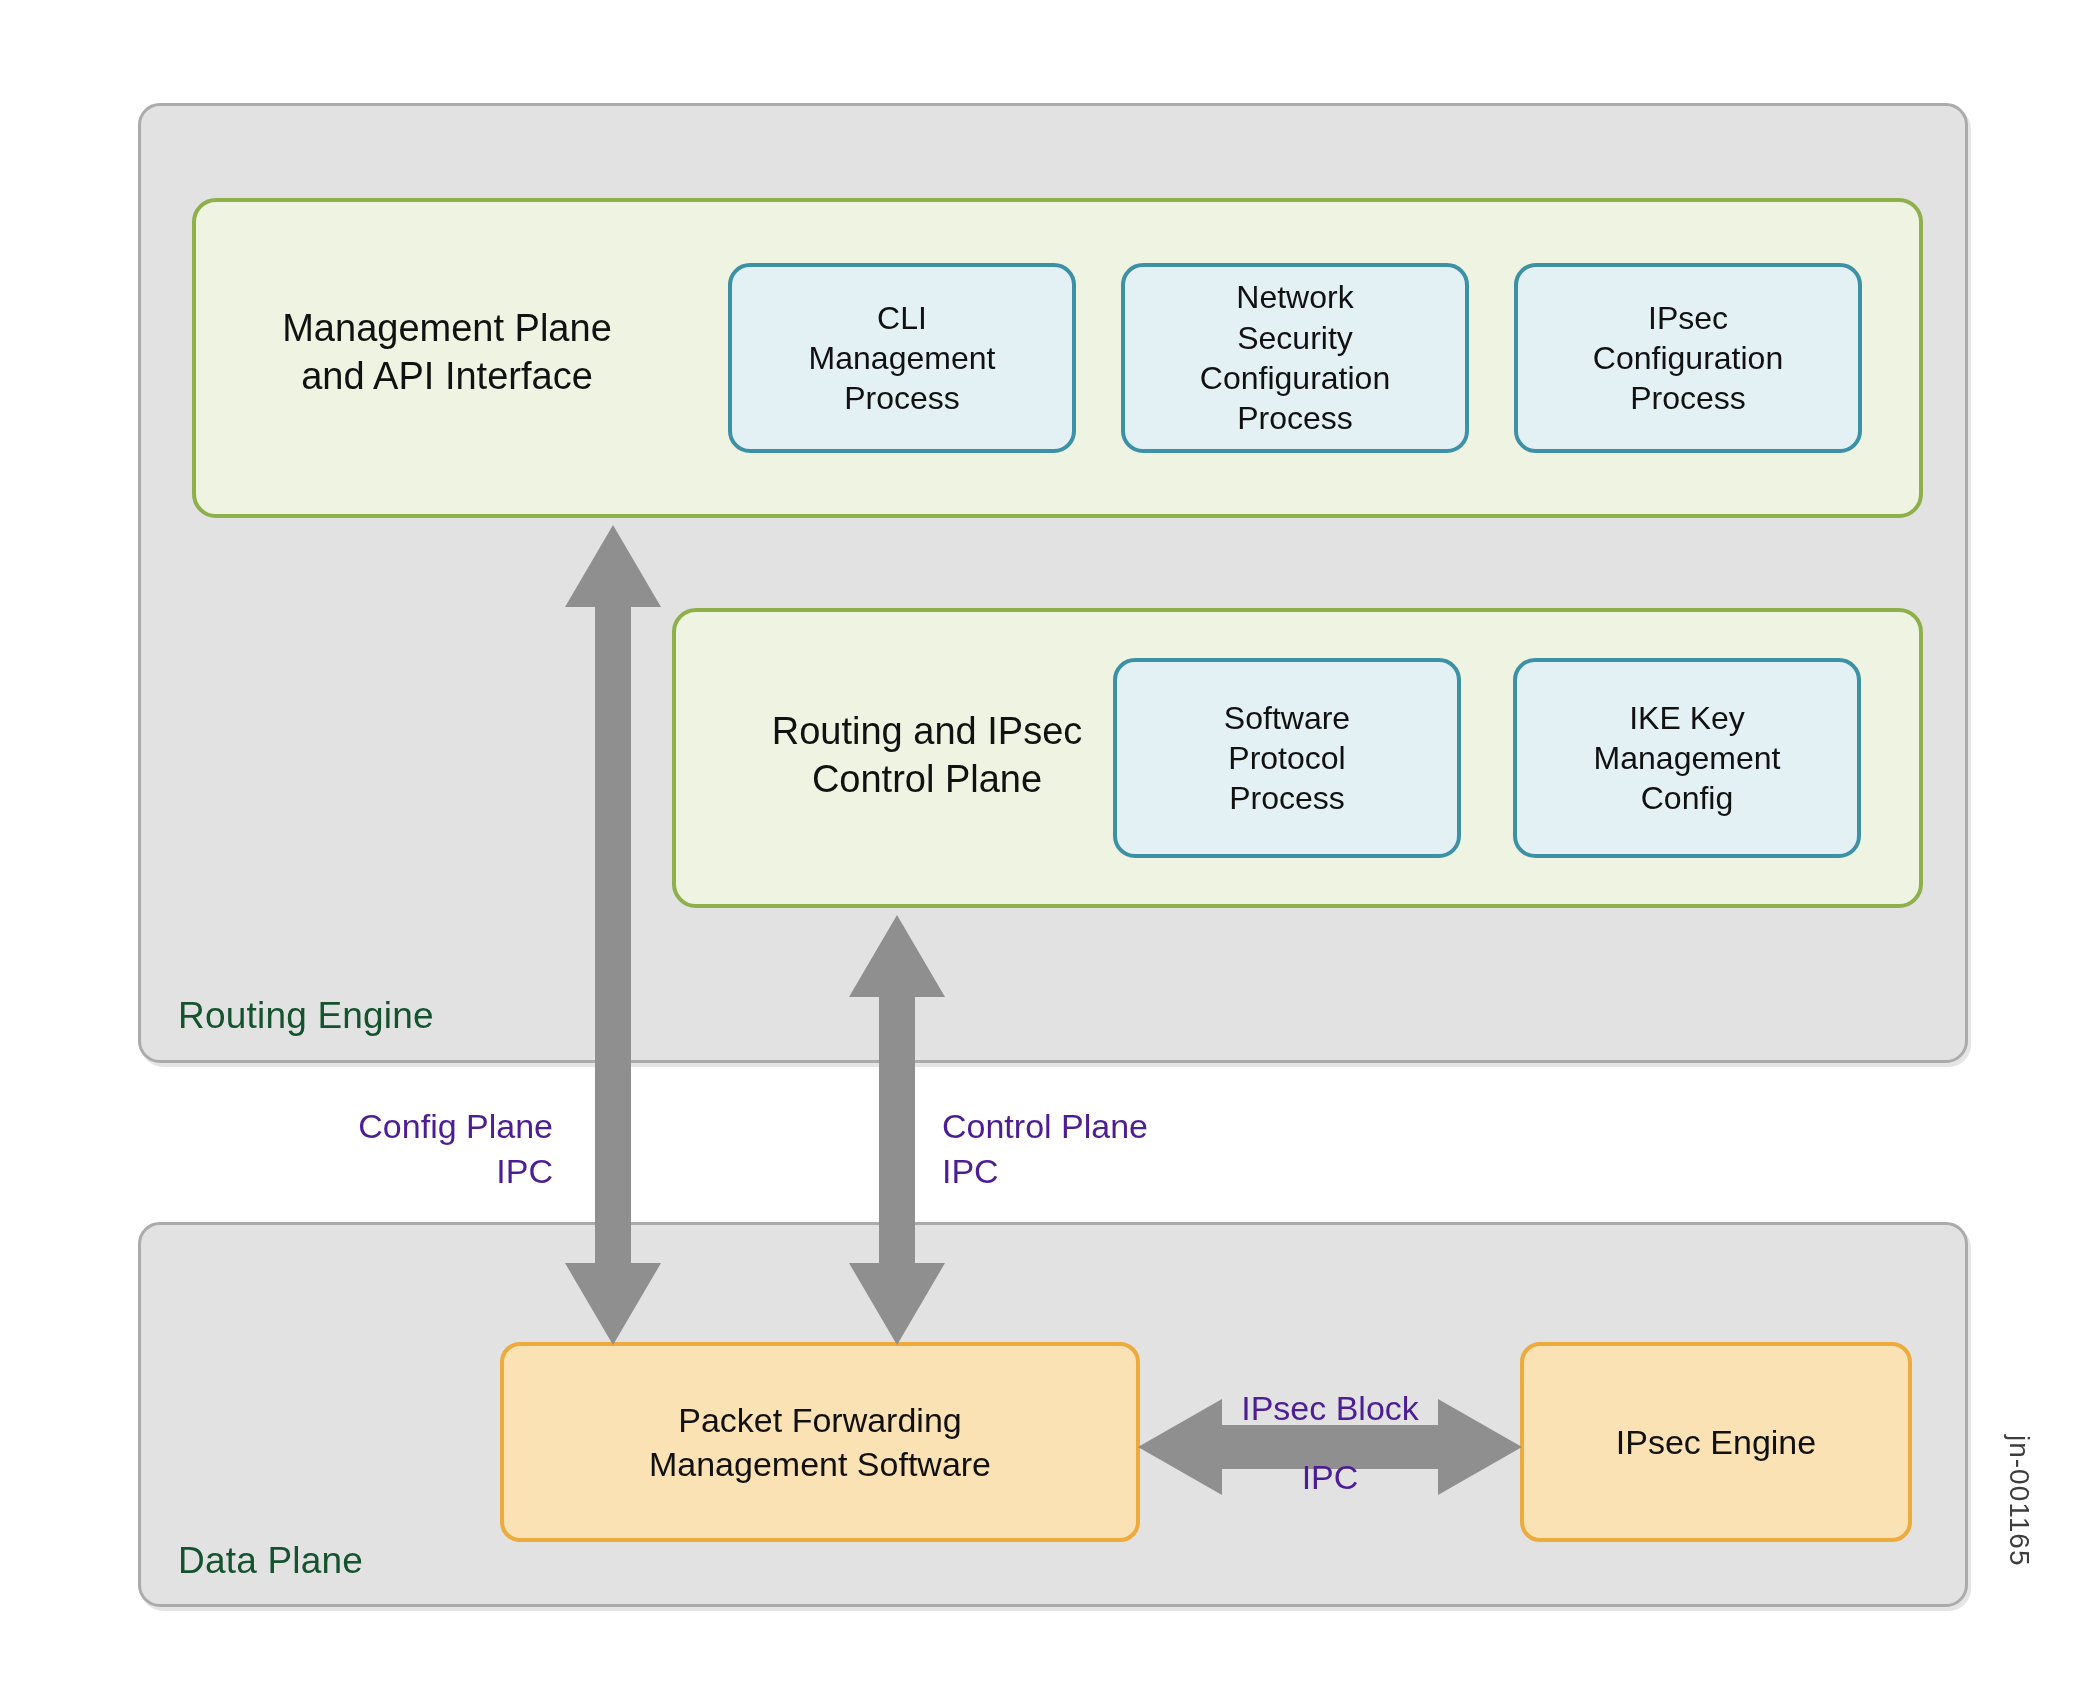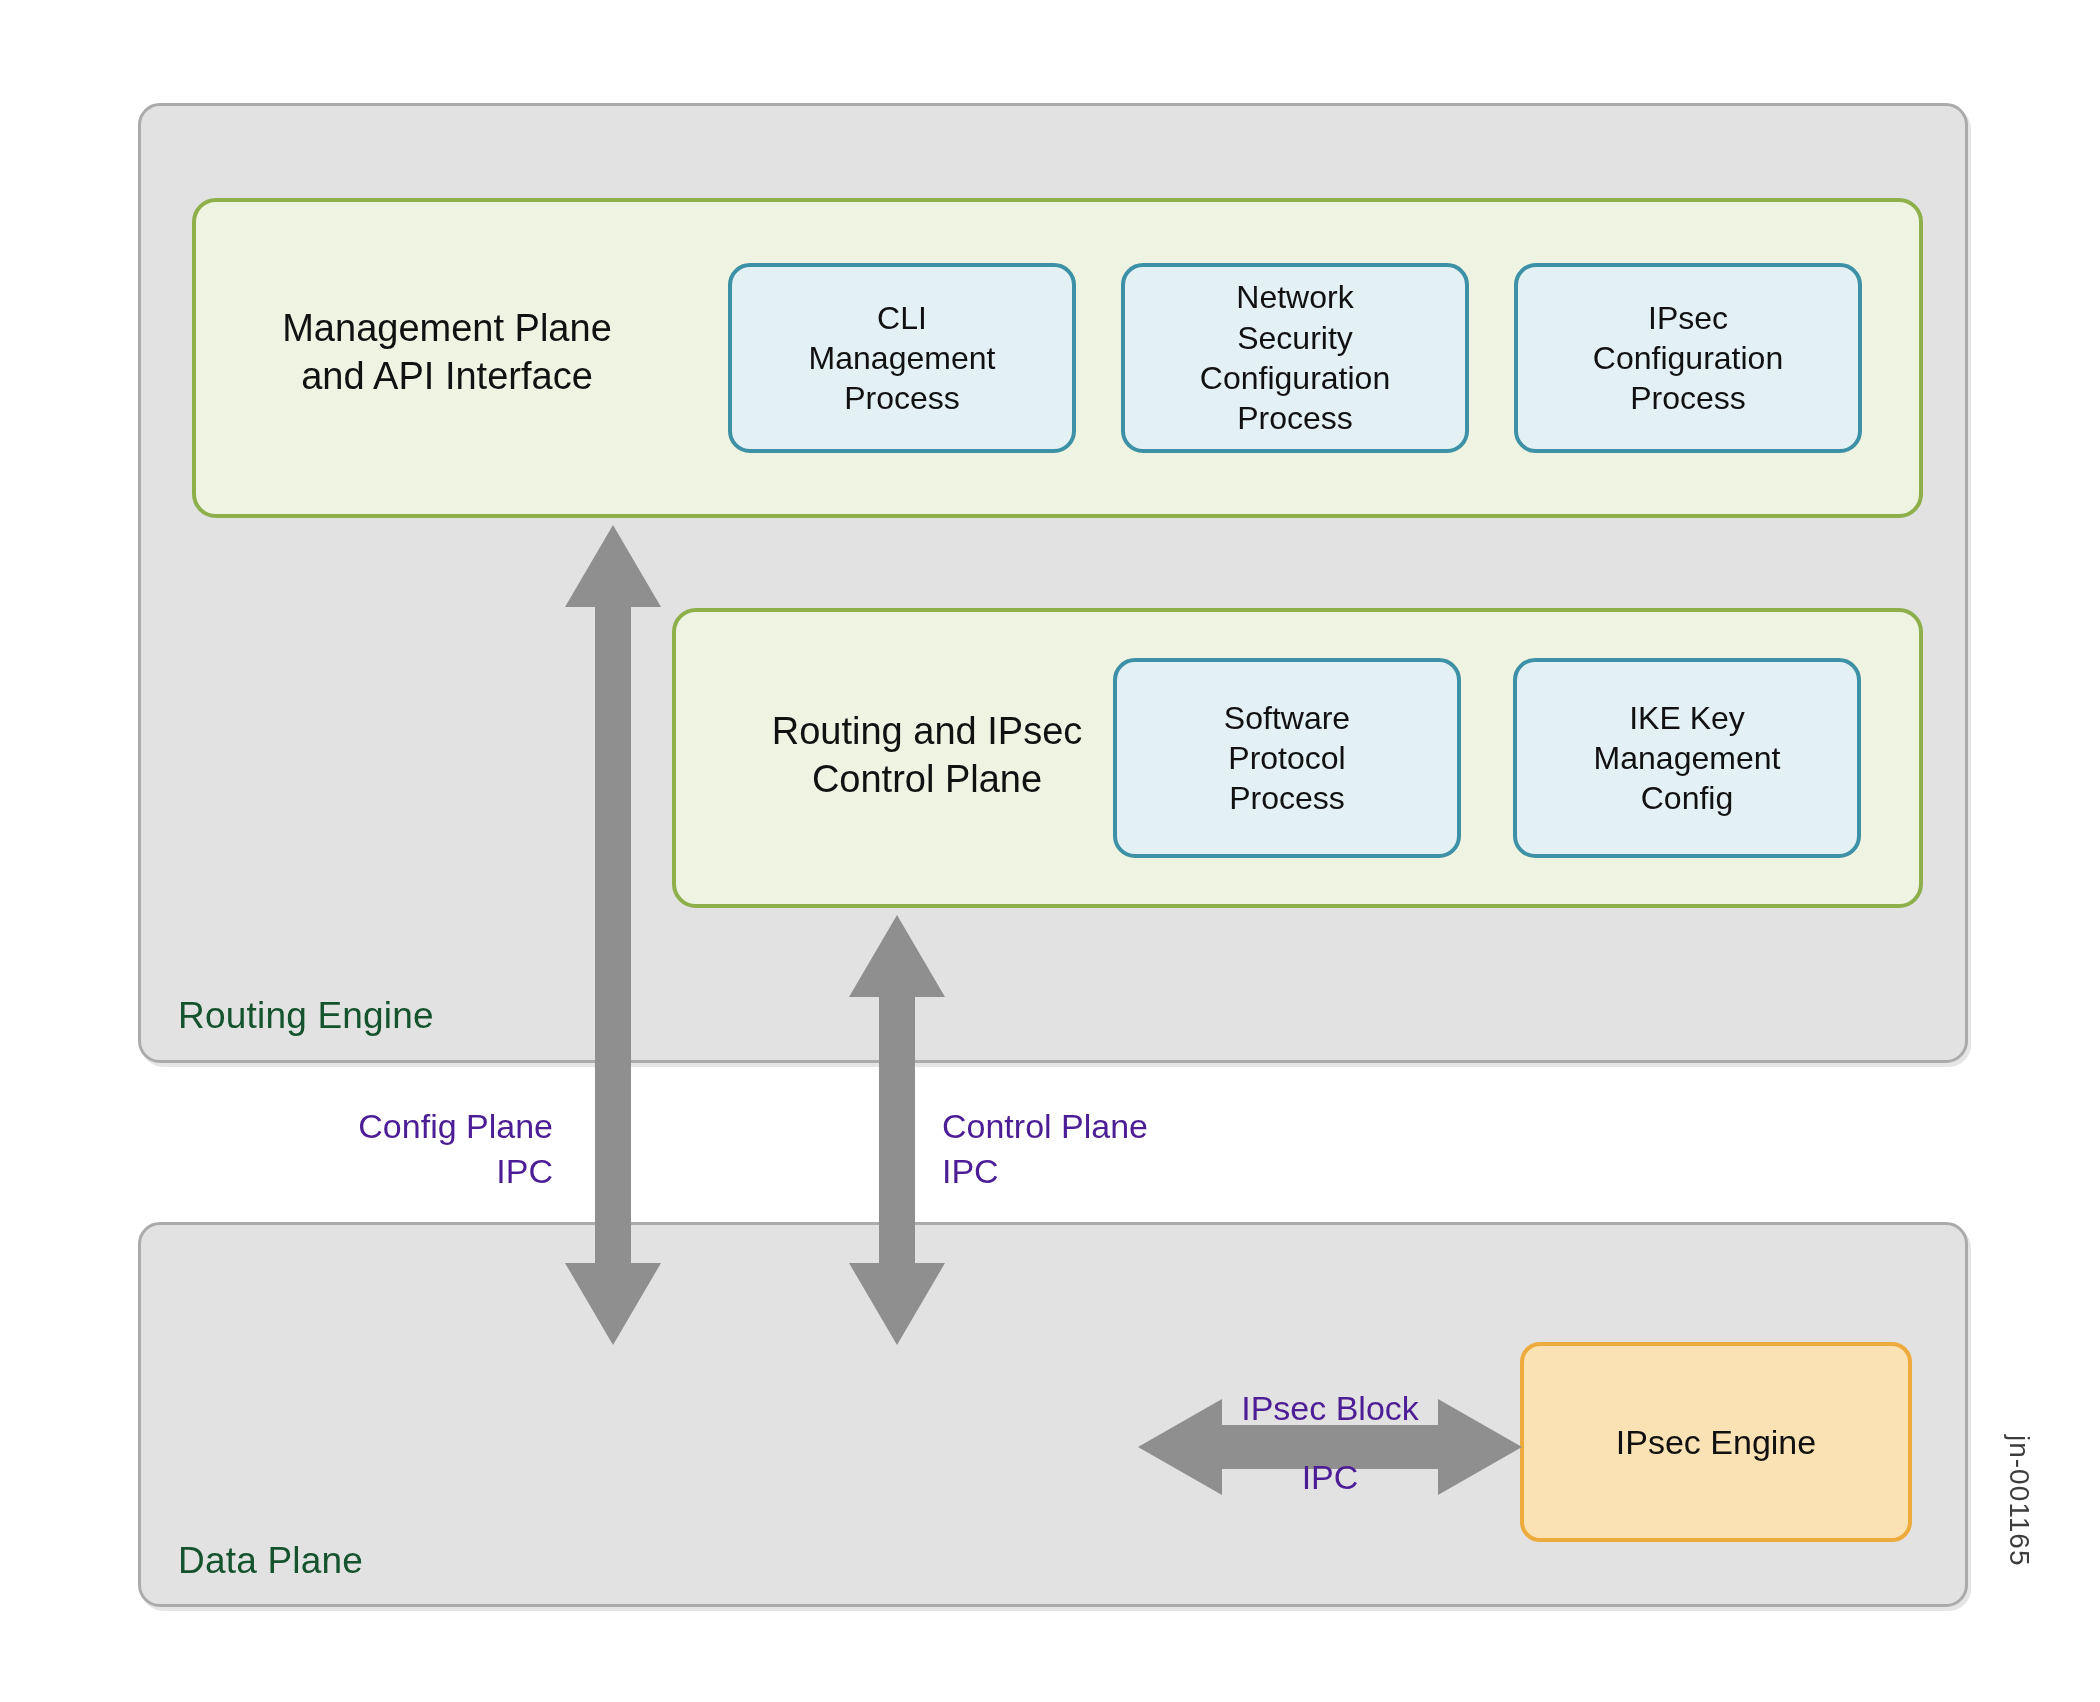--- a/index.html
+++ b/index.html
@@ -168,20 +168,24 @@
   <div class="proc-box" style="left:1513px; top:658px; width:348px; height:200px;">
     <span>IKE Key
 Management
 Config</span>
   </div>
 
   <div class="plane-box" style="left:138px; top:1222px; width:1830px; height:385px;"></div>
 
   <div class="plane-label" style="left:178px; top:1540px;">Data Plane</div>
 
+  <div class="orange-box" style="left:500px; top:1342px; width:640px; height:200px;">
+    <span>Packet Forwarding
+Management Software</span>
+  </div>
 
   <div class="orange-box" style="left:1520px; top:1342px; width:392px; height:200px;">
     <span>IPsec Engine</span>
   </div>
 
   <svg class="arrow-svg" style="left:553px; top:525px; width:120px; height:820px;" viewBox="0 0 120 820">
     <polygon points="60,0 108,82 78,82 78,738 108,738 60,820 12,738 42,738 42,82 12,82" fill="#8f8f8f"></polygon>
   </svg>
 
   <svg class="arrow-svg" style="left:837px; top:915px; width:120px; height:430px;" viewBox="0 0 120 430">

